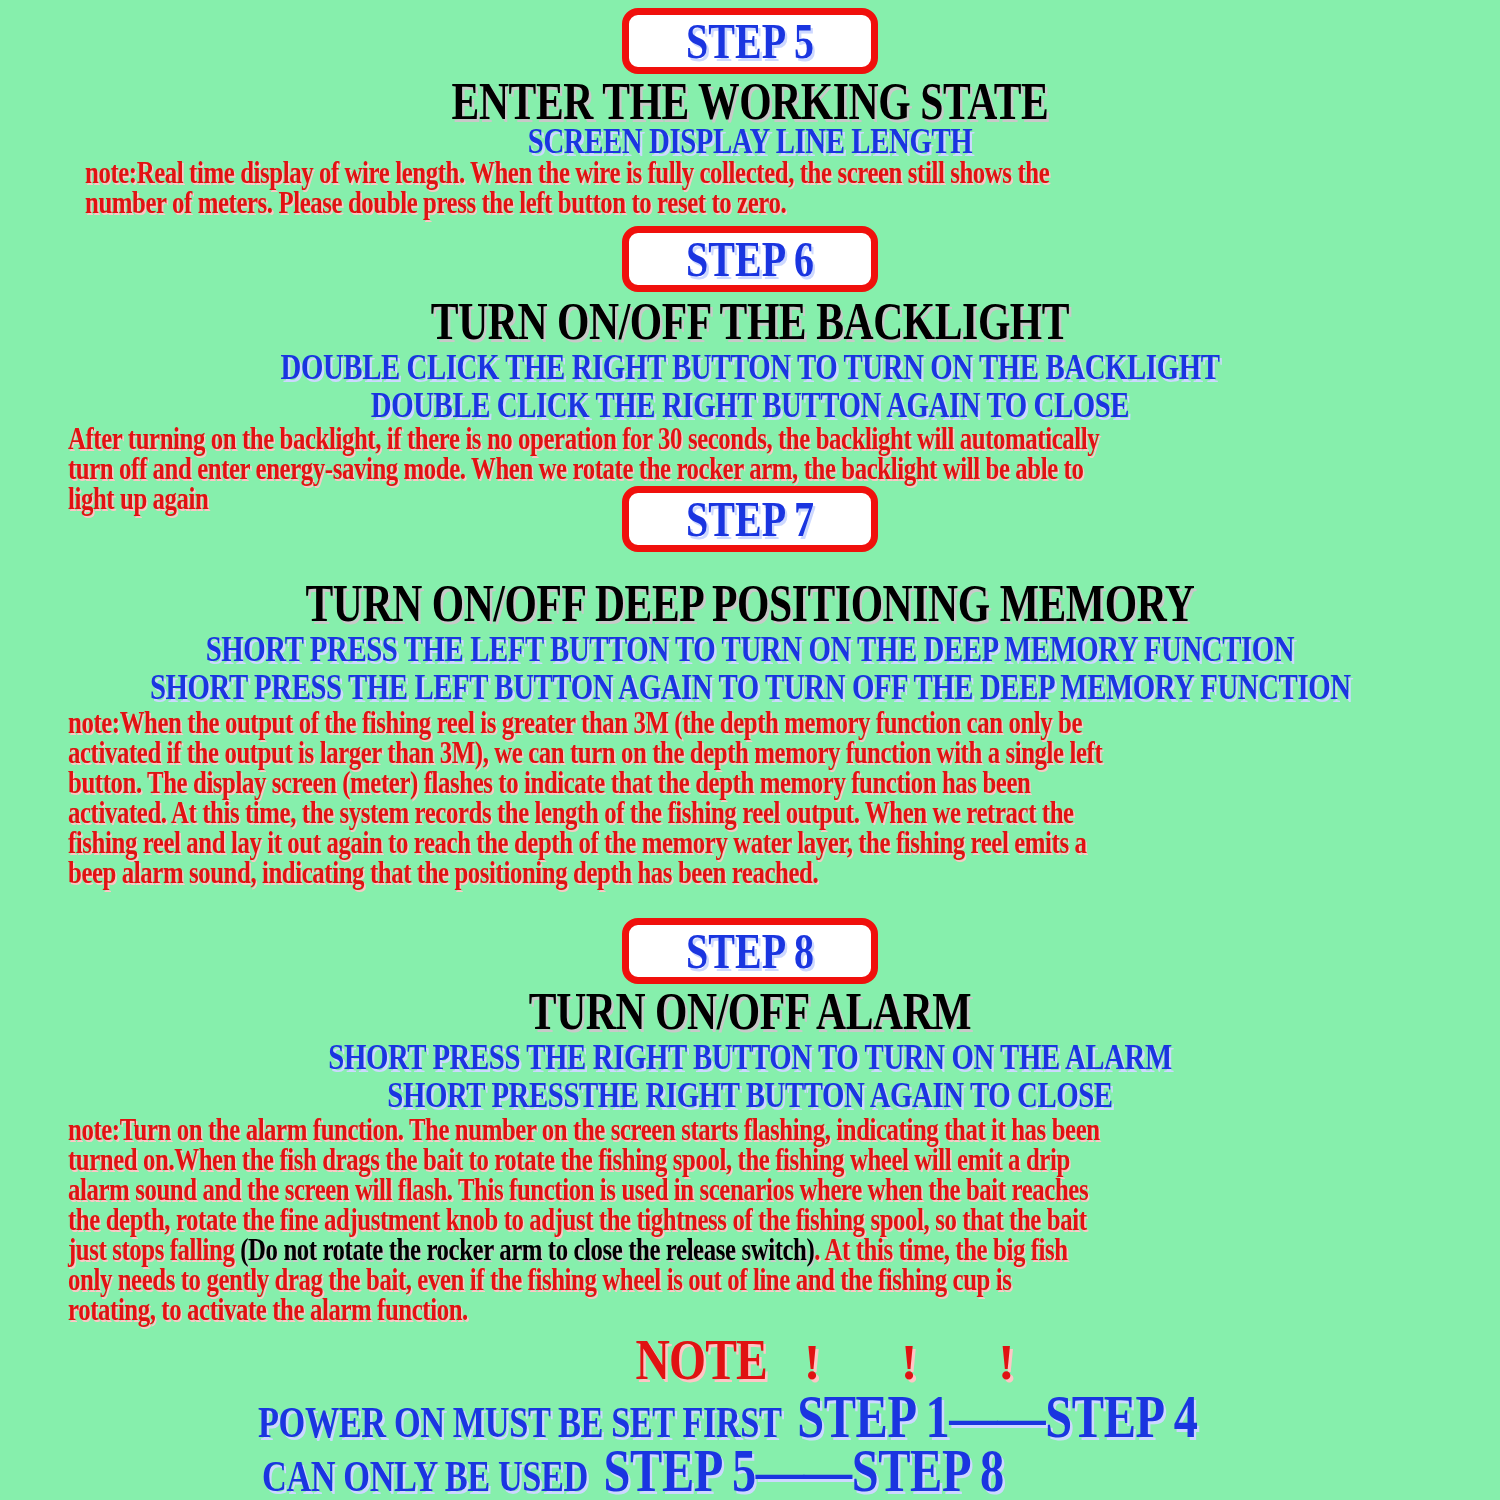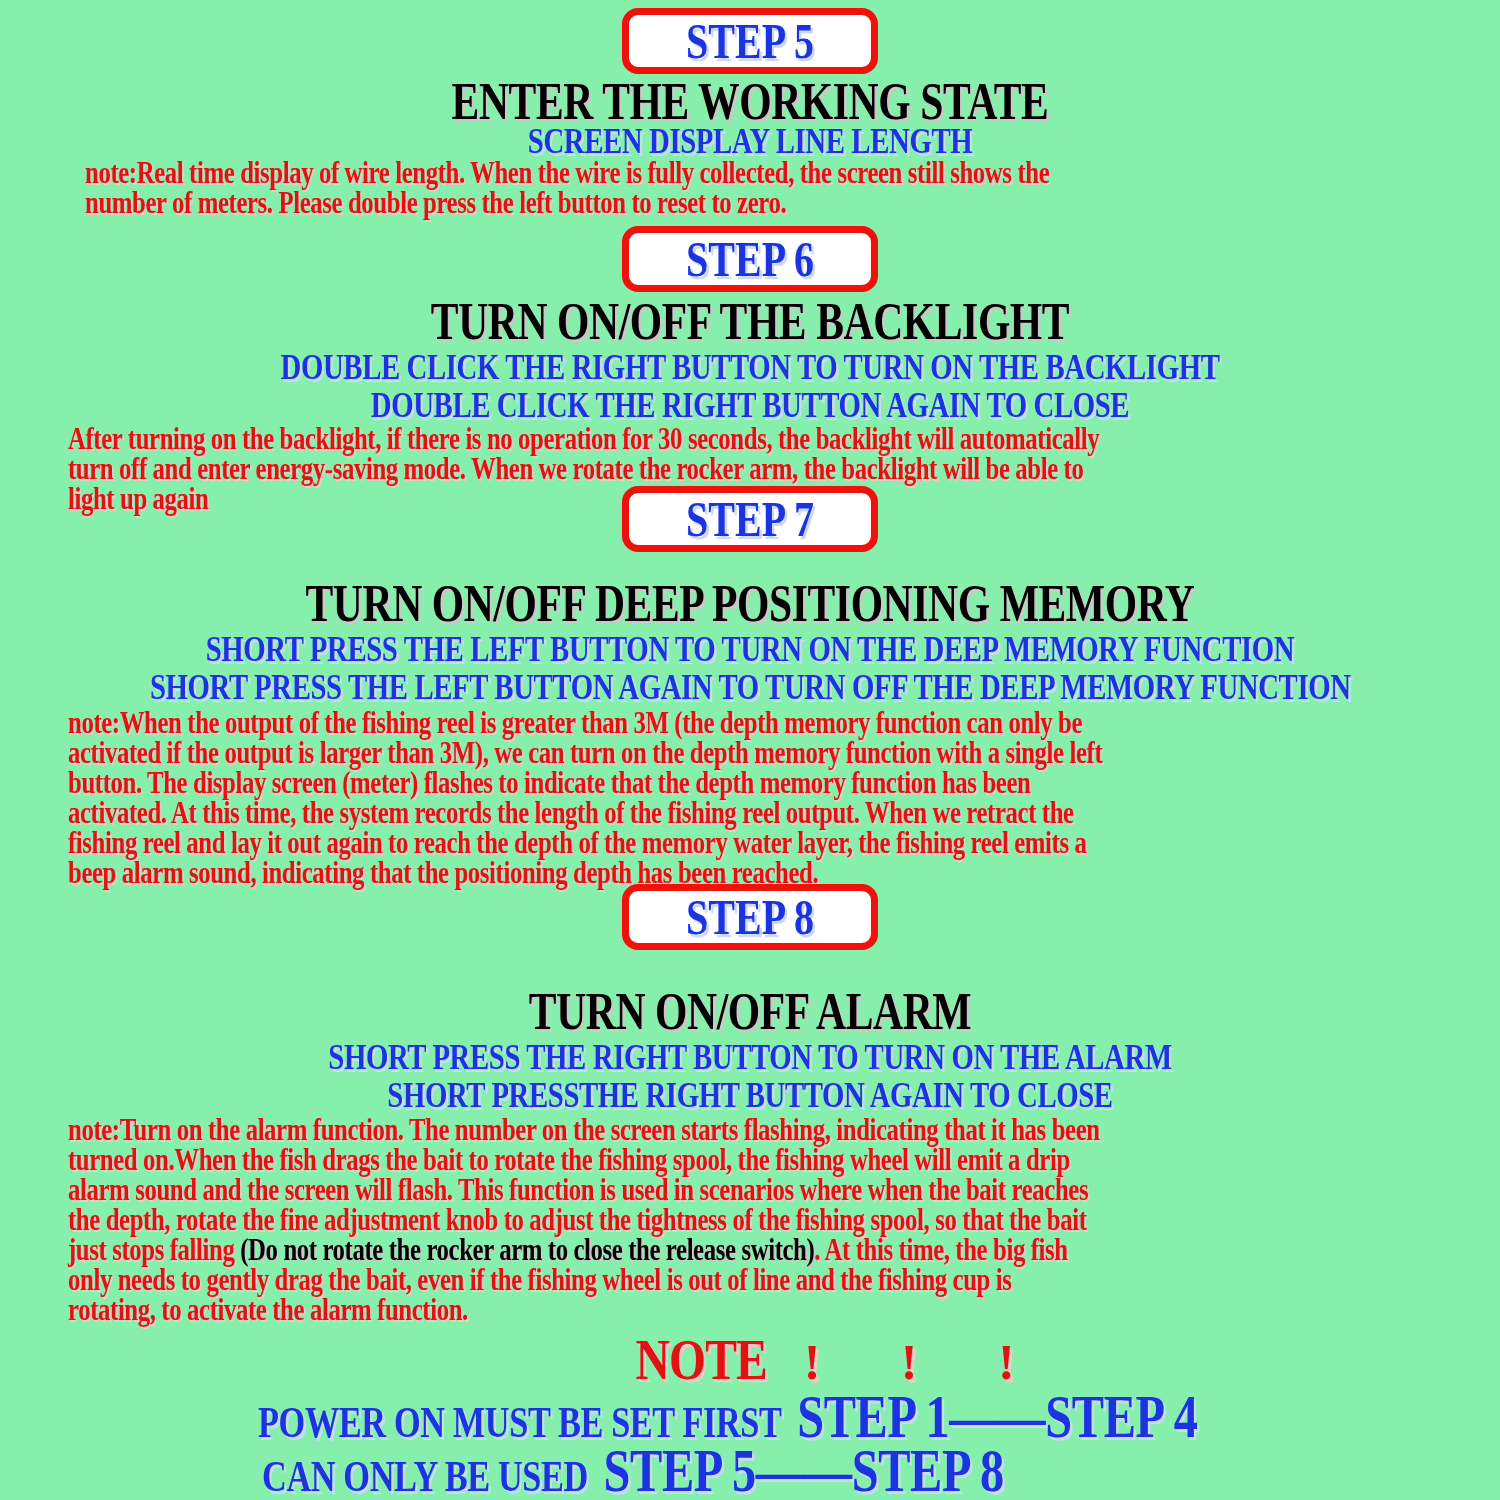--- a/index.html
+++ b/index.html
@@ -116,21 +116,21 @@
   <div class="abs cx sub" style="top:668px;">SHORT PRESS THE LEFT BUTTON AGAIN TO TURN OFF THE DEEP MEMORY FUNCTION</div>
   <div class="abs" style="top:708px;left:68px;right:auto;">
     <p class="note cl">note:When the output of the fishing reel is greater than 3M (the depth memory function can only be
 activated if the output is larger than 3M), we can turn on the depth memory function with a single left
 button. The display screen (meter) flashes to indicate that the depth memory function has been
 activated. At this time, the system records the length of the fishing reel output. When we retract the
 fishing reel and lay it out again to reach the depth of the memory water layer, the fishing reel emits a
 beep alarm sound, indicating that the positioning depth has been reached.</p>
   </div>
 
-  <div class="abs steprow" style="top:884px;justify-content:center;">
+  <div class="abs steprow" style="top:918px;justify-content:center;">
     <div class="stepbox">
       <span class="stepbox-label">STEP 8</span>
     </div>
   </div>
   <h2 class="abs cx title" style="top:986px;margin:0;">TURN ON/OFF ALARM</h2>
   <div class="abs cx sub" style="top:1038px;">SHORT PRESS THE RIGHT BUTTON TO TURN ON THE ALARM</div>
   <div class="abs cx sub" style="top:1076px;">SHORT PRESSTHE RIGHT BUTTON AGAIN TO CLOSE</div>
   <div class="abs" style="top:1115px;left:68px;right:auto;">
     <p class="note cl"><span>note:Turn on the alarm function. The number on the screen starts flashing, indicating that it has been
 turned on.When the fish drags the bait to rotate the fishing spool, the fishing wheel will emit a drip

